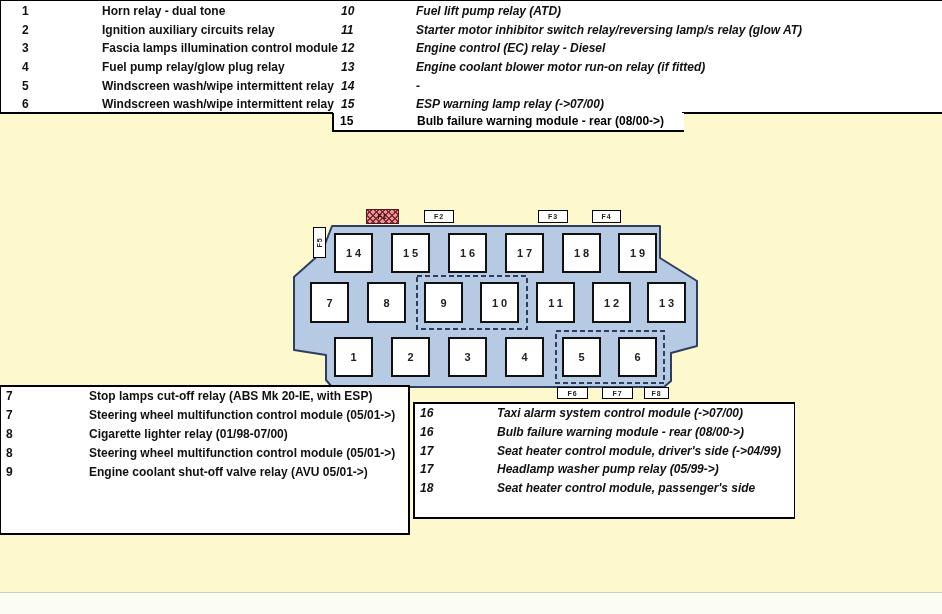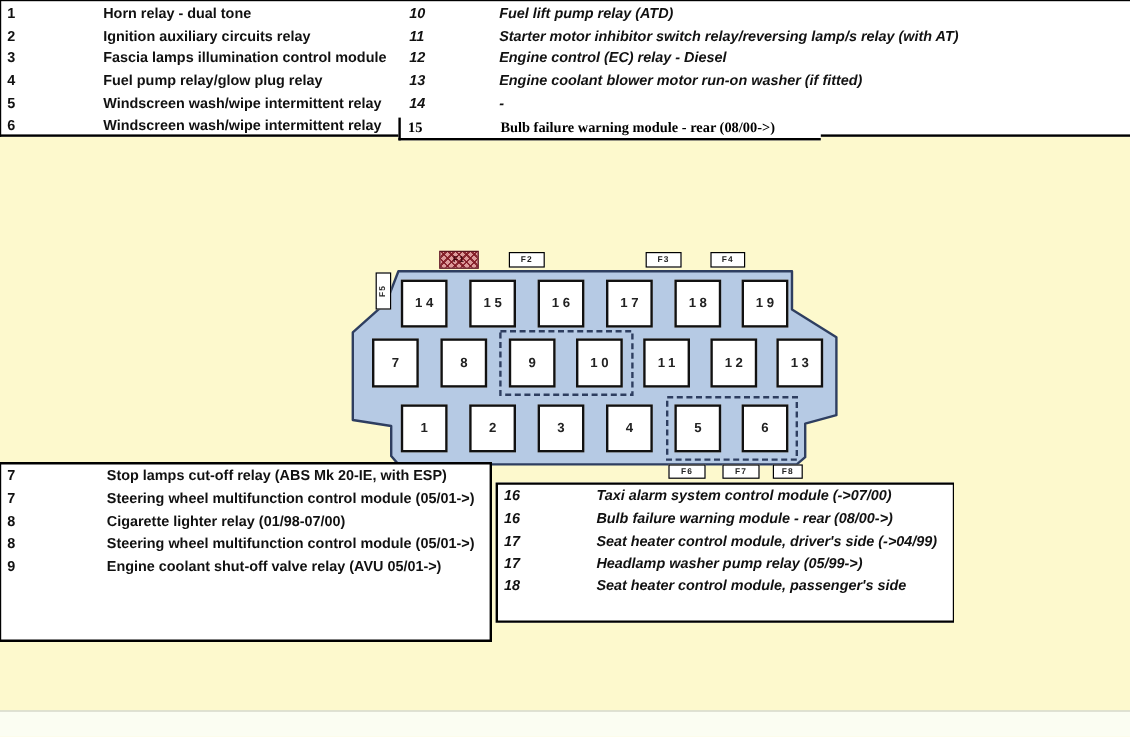--- a/index.html
+++ b/index.html
@@ -6,32 +6,32 @@
   body{font-family:"Liberation Sans", sans-serif; background:#fff;}
   #page{position:relative; width:942px; height:614px; overflow:hidden; background:#FDF9CD;}
 
   
   #top-table{position:absolute; left:0; top:0; width:941px; height:113px;
     background:#fff; border-top:1px solid #000; border-left:1px solid #000;}
   .legend-col{position:absolute; top:1px;}
   .legend-row{height:18.7px; line-height:18.7px; white-space:nowrap;
     font-size:12px; font-weight:bold; color:#111;}
   .legend-num{display:inline-block; vertical-align:top;}
-  #top-left-col{left:0;}
+  #top-left-col{left:16px;}
   #top-left-col .legend-num{padding-left:5px; width:80px;}
   #top-right-col{left:338px;font-style:italic;}
   #top-right-col .legend-num{padding-left:2px; width:75px;}
 
   .hline{position:absolute; height:2px; background:#000;}
   #line-left{left:0; top:112px; width:333px;}
   #line-right{left:682px; top:112px; width:260px;}
 
-  #overflow-box{position:absolute; left:332px; top:98px; width:350px; height:17px;
+  #overflow-box{position:absolute; left:332px; top:113px; width:350px; height:17px;
     background:#fff; border-left:2px solid #000; border-bottom:2px solid #000;
-    font-size:12px; font-weight:bold; line-height:17px; white-space:nowrap;font-family:Liberation Serif, serif;}
+    font-size:12px; font-weight:bold; line-height:17px; white-space:nowrap;}
   #overflow-box .legend-num{padding-left:6px; width:77px;}
 
   
   #panel-svg{position:absolute; left:0; top:0; width:942px; height:614px;}
 
   .relay-box{position:absolute; box-sizing:border-box; width:39px; background:#fff;
     border:2px solid #111; display:flex; align-items:center; justify-content:center;
     font-size:11px; font-weight:bold; color:#222; letter-spacing:3px; text-indent:3px;}
   .row-top{top:233px; height:40px;}
   .row-mid{top:282px; height:41px;}
@@ -92,25 +92,25 @@
         <div class="legend-row"><span class="legend-num">4</span><span class="legend-desc">Fuel pump relay/glow plug relay</span></div>
 
         <div class="legend-row"><span class="legend-num">5</span><span class="legend-desc">Windscreen wash/wipe intermittent relay</span></div>
 
         <div class="legend-row"><span class="legend-num">6</span><span class="legend-desc">Windscreen wash/wipe intermittent relay</span></div>
       </div>
     <div id="top-right-col" class="legend-col">
 
         <div class="legend-row"><span class="legend-num">10</span><span class="legend-desc">Fuel lift pump relay (ATD)</span></div>
 
-        <div class="legend-row"><span class="legend-num">11</span><span class="legend-desc">Starter motor inhibitor switch relay/reversing lamp/s relay (with AT)</span></div>
+        <div class="legend-row"><span class="legend-num">11</span><span class="legend-desc">Starter motor inhibitor switch relay/reversing lamp/s relay (glow AT)</span></div>
 
         <div class="legend-row"><span class="legend-num">12</span><span class="legend-desc">Engine control (EC) relay - Diesel</span></div>
 
-        <div class="legend-row"><span class="legend-num">13</span><span class="legend-desc">Engine coolant blower motor run-on washer (if fitted)</span></div>
+        <div class="legend-row"><span class="legend-num">13</span><span class="legend-desc">Engine coolant blower motor run-on relay (if fitted)</span></div>
 
         <div class="legend-row"><span class="legend-num">14</span><span class="legend-desc">-</span></div>
 
         <div class="legend-row"><span class="legend-num">15</span><span class="legend-desc">ESP warning lamp relay (-&gt;07/00)</span></div>
       </div>
   </div>
   <div id="line-left" class="hline"></div>
   <div id="line-right" class="hline"></div>
   <div id="overflow-box"><span class="legend-num">15</span><span class="legend-desc">Bulb failure warning module - rear (08/00-&gt;)</span></div>
 

